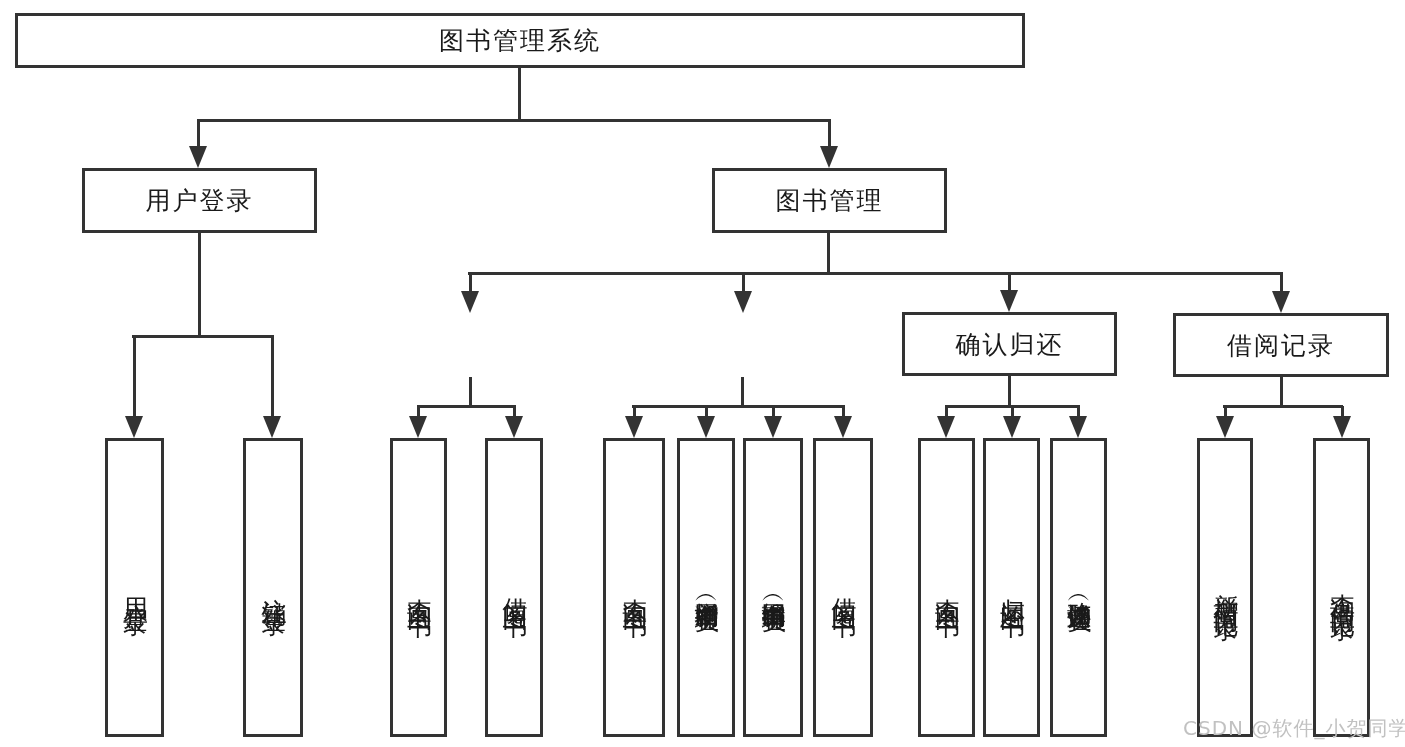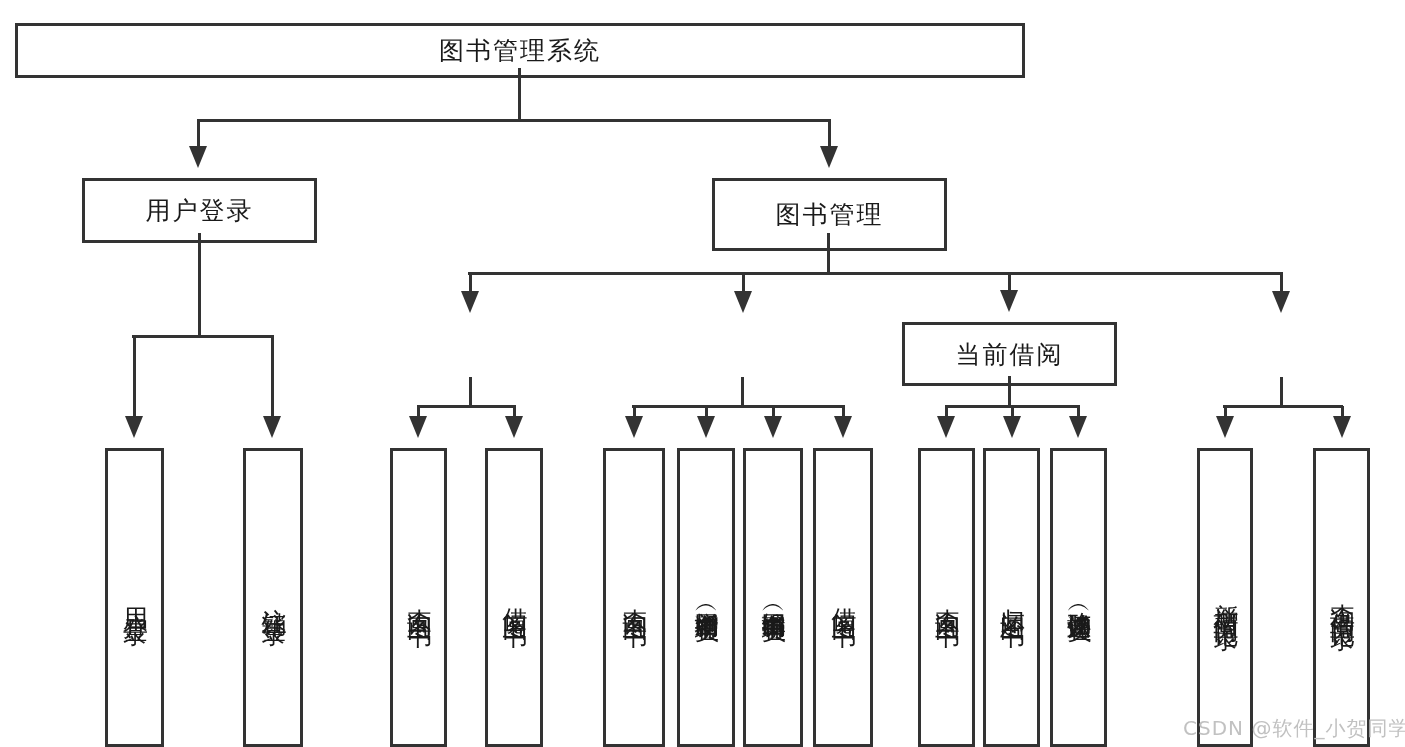--- a/index.html
+++ b/index.html
@@ -5,21 +5,20 @@
   html,body{margin:0;padding:0;background:#fff;}
   #canvas{
     position:relative;width:1405px;height:747px;background:var(--bg,#fff);
     font-family:"DejaVu Sans","Liberation Sans",sans-serif;overflow:hidden;
   }
   .box{
     position:absolute;box-sizing:border-box;background:#fff;
     border:3px solid var(--border,#333);
     display:flex;align-items:center;justify-content:center;
     color:var(--text,#1a1a1a);
-    margin-top:10px;
   }
   .h-label{font-size:25px;letter-spacing:2px;white-space:nowrap;}
   .v-label{
     writing-mode:vertical-rl;text-orientation:mixed;
     font-size:25px;letter-spacing:5px;line-height:1.15;white-space:nowrap;
   }
   .v-label.long{font-size:24px;letter-spacing:1px;}
   .hline,.vline{position:absolute;background:var(--line,#333);}
   .hline{height:3px;}
   .vline{width:3px;}
@@ -43,26 +42,29 @@
 
 <div id="canvas">
 
   <div class="box" style="left:15px;top:13px;width:1010px;height:55px;">
     <span class="h-label">图书管理系统</span>
   </div>
 
   <div class="box" style="left:82px;top:168px;width:235px;height:65px;">
     <span class="h-label">用户登录</span>
   </div>
-  <div class="box" style="left:712px;top:168px;width:235px;height:73px;">
+  <div class="box" style="left:712px;top:168px;width:235px;height:65px;">
     <span class="h-label">图书管理</span>
   </div>
 
   <div class="box" style="left:902px;top:312px;width:215px;height:64px;">
-    <span class="h-label">当前借阅</span>
+    <span class="h-label">确认归还</span>
+  </div>
+  <div class="box" style="left:1173px;top:313px;width:216px;height:64px;">
+    <span class="h-label">借阅记录</span>
   </div>
 
   <div class="box" style="left:105px;top:438px;width:59px;height:299px;">
     <span class="v-label">用户登录</span>
   </div>
   <div class="box" style="left:243px;top:438px;width:60px;height:299px;">
     <span class="v-label">注销登录</span>
   </div>
 
   <div class="box" style="left:390px;top:438px;width:57px;height:299px;">

